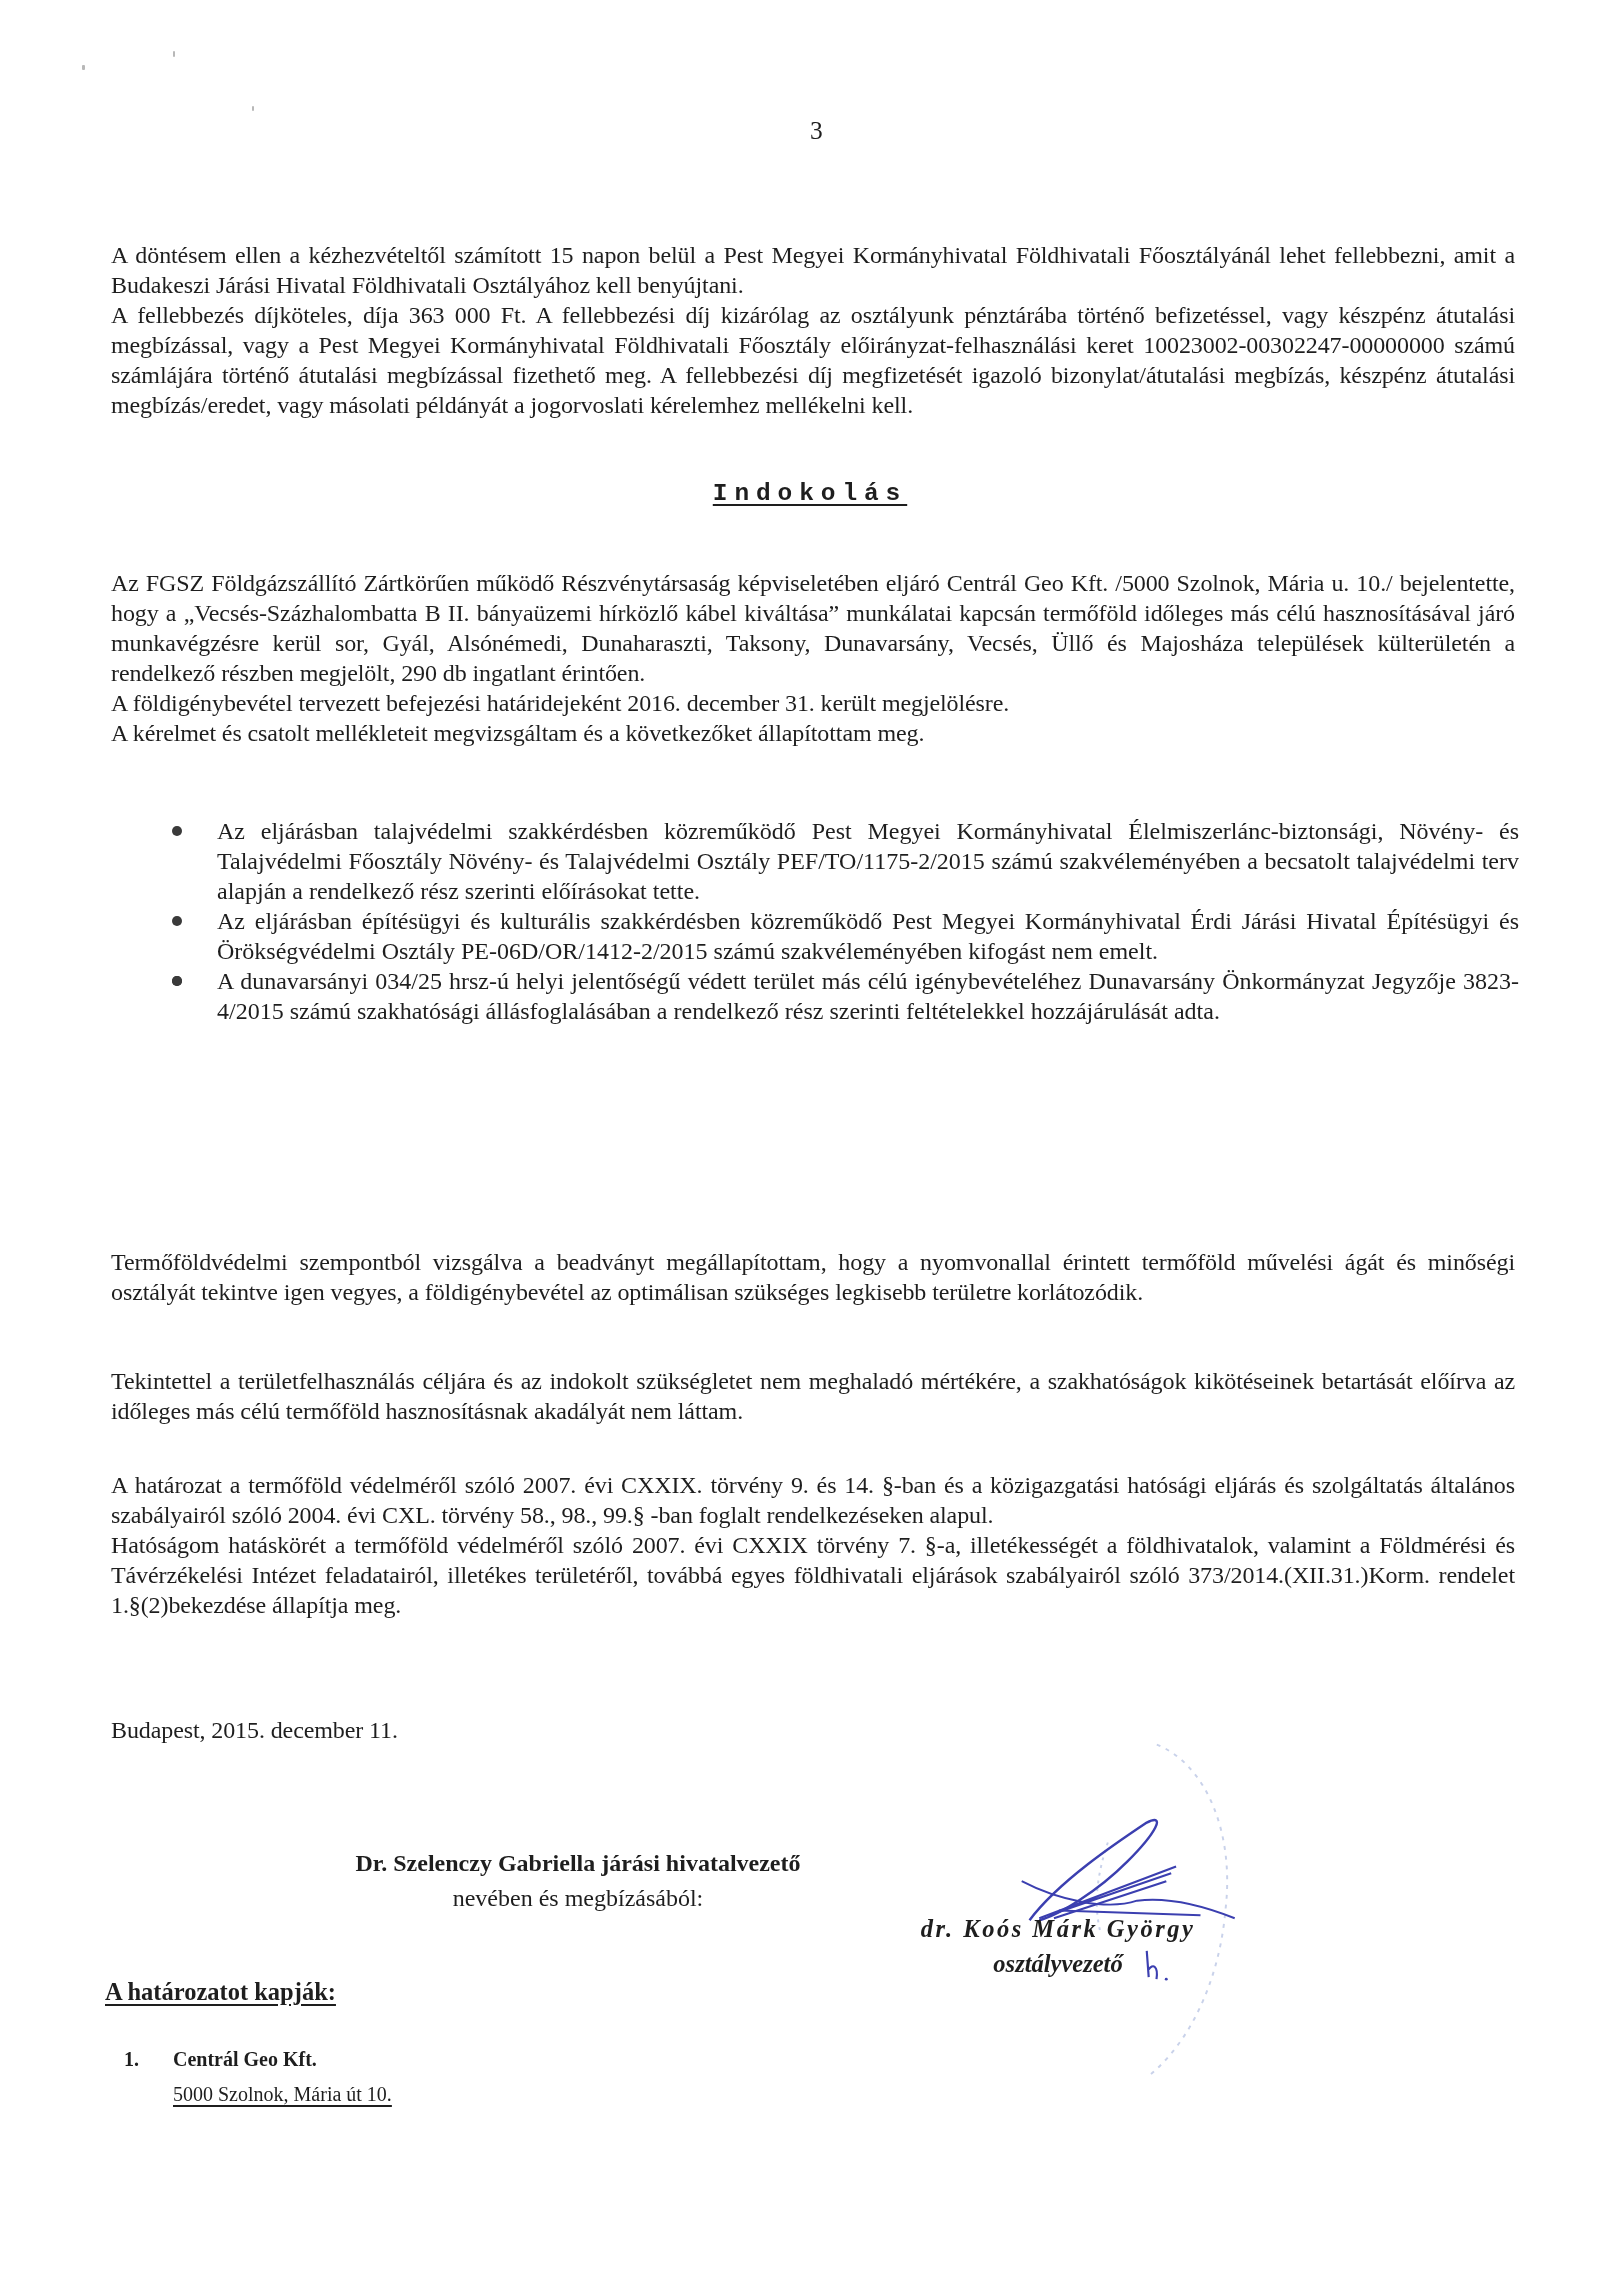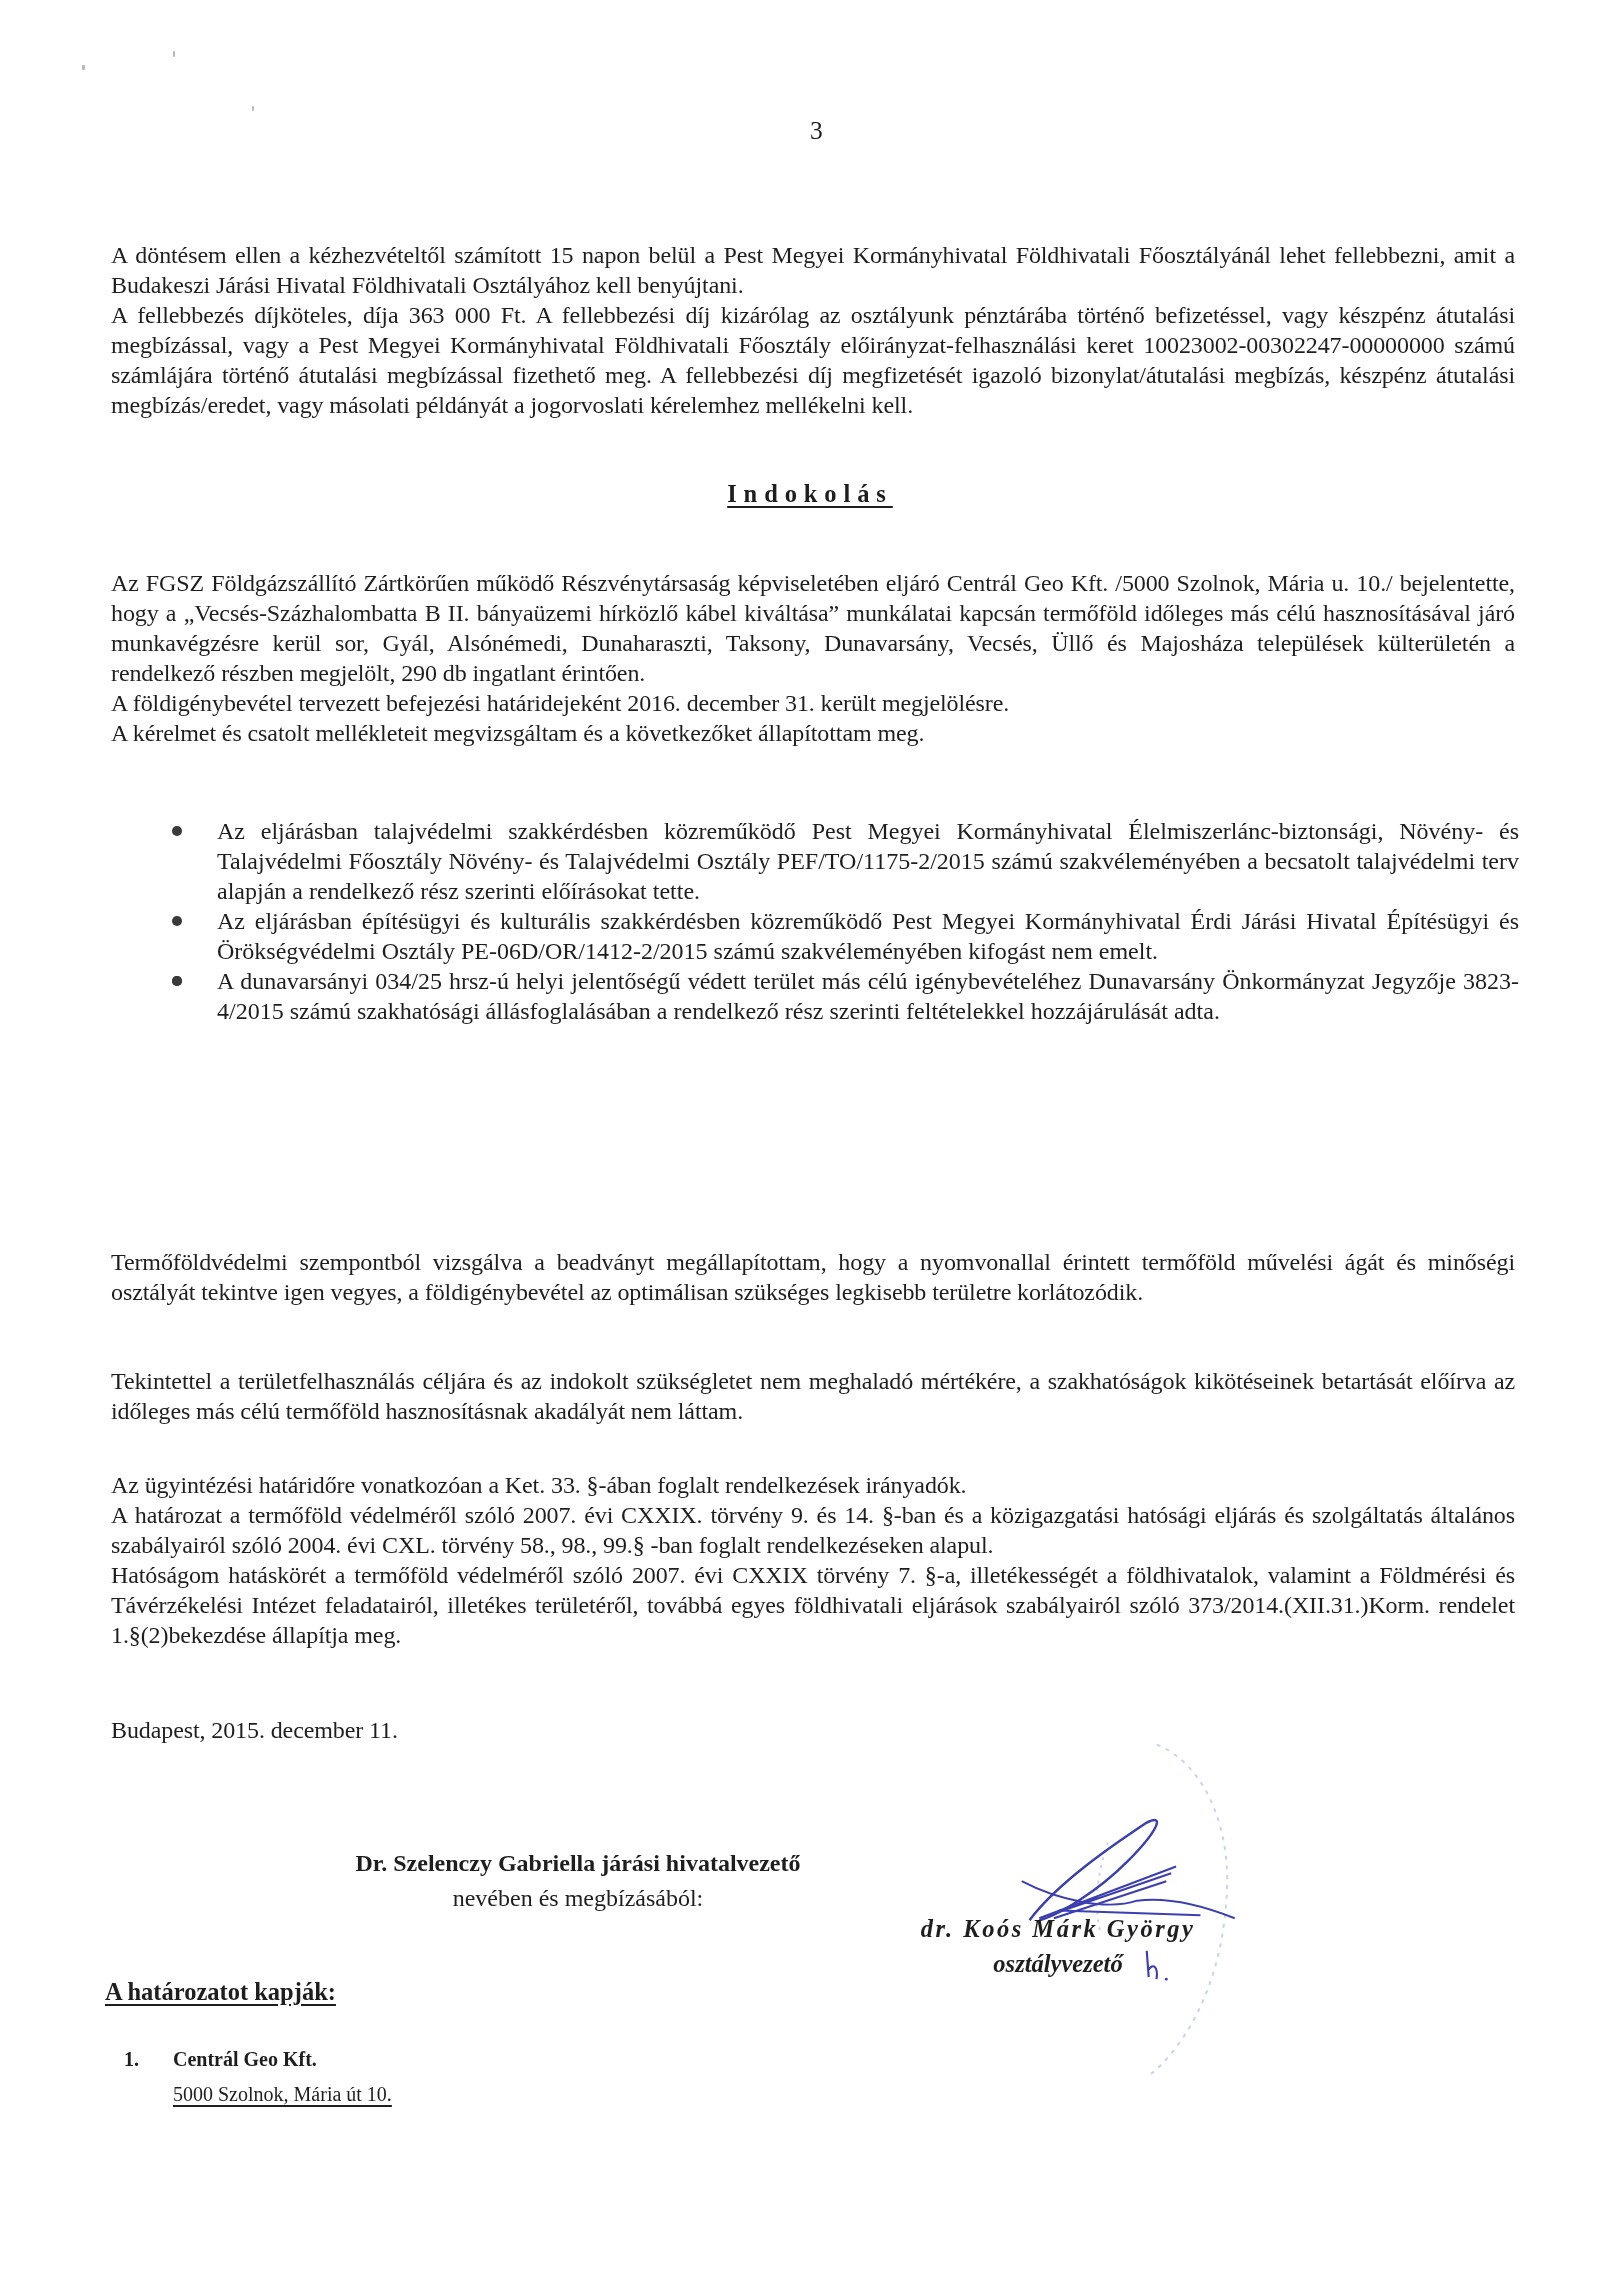--- a/index.html
+++ b/index.html
@@ -14,20 +14,21 @@
     .para {
       position: absolute; left: 111px; width: 1404px;
       font-size: 24px; line-height: 30px; text-align: justify;
       letter-spacing: -0.1px;
     }
     .para p { margin: 0; }
     .heading-indokolas {
       position: absolute; left: 0; width: 1620px; top: 480px; text-align: center;
       font-size: 24.5px; font-weight: bold; letter-spacing: 6.9px; text-decoration: underline;
       text-underline-offset: 3.9px;
+      font-family: Liberation Mono, monospace;
     }
     .bullets { position: absolute; left: 111px; width: 1404px; top: 812px; margin: 4px; padding: 0; list-style: none; }
     .bullets li {
       position: relative; padding-left: 102px; font-size: 24px; line-height: 30px;
       text-align: justify; margin: 0;
     }
     .bullets li .dot {
       position: absolute; left: 57px; top: 9.8px; width: 9.8px; height: 9.8px; border-radius: 50%;
       background: #3a3a3a;
     }
@@ -99,21 +100,20 @@
 
 <div class="para" style="top:1247px;">
   <p>Termőföldvédelmi szempontból vizsgálva a beadványt megállapítottam, hogy a nyomvonallal érintett termőföld művelési ágát és minőségi osztályát tekintve igen vegyes, a földigénybevétel az optimálisan szükséges legkisebb területre korlátozódik.</p>
 </div>
 
 <div class="para" style="top:1366px;">
   <p>Tekintettel a területfelhasználás céljára és az indokolt szükségletet nem meghaladó mértékére, a szakhatóságok kikötéseinek betartását előírva az időleges más célú termőföld hasznosításnak akadályát nem láttam.</p>
 </div>
 
 <div class="para" style="top:1470px;">
-  <p>Az ügyintézési határidőre vonatkozóan a Ket. 33. §-ában foglalt rendelkezések irányadók.</p>
   <p>A határozat a termőföld védelméről szóló 2007. évi CXXIX. törvény 9. és 14. §-ban és a közigazgatási hatósági eljárás és szolgáltatás általános szabályairól szóló 2004. évi CXL. törvény 58., 98., 99.§ -ban foglalt rendelkezéseken alapul.</p>
   <p>Hatóságom hatáskörét a termőföld védelméről szóló 2007. évi CXXIX törvény 7. §-a, illetékességét a földhivatalok, valamint a Földmérési és Távérzékelési Intézet feladatairól, illetékes területéről, továbbá egyes földhivatali eljárások szabályairól szóló 373/2014.(XII.31.)Korm. rendelet 1.§(2)bekezdése állapítja meg.</p>
 </div>
 
 <div class="para" style="top:1715px;">
   <p>Budapest, 2015. december 11.</p>
 </div>
 
 <svg class="stamp-svg" viewBox="0 0 220 380">
   <path d="M120 20 C170 40 200 110 190 190 C185 250 160 320 110 360" fill="none" stroke="#c9d2ea" stroke-width="2" stroke-dasharray="4 6"></path>

